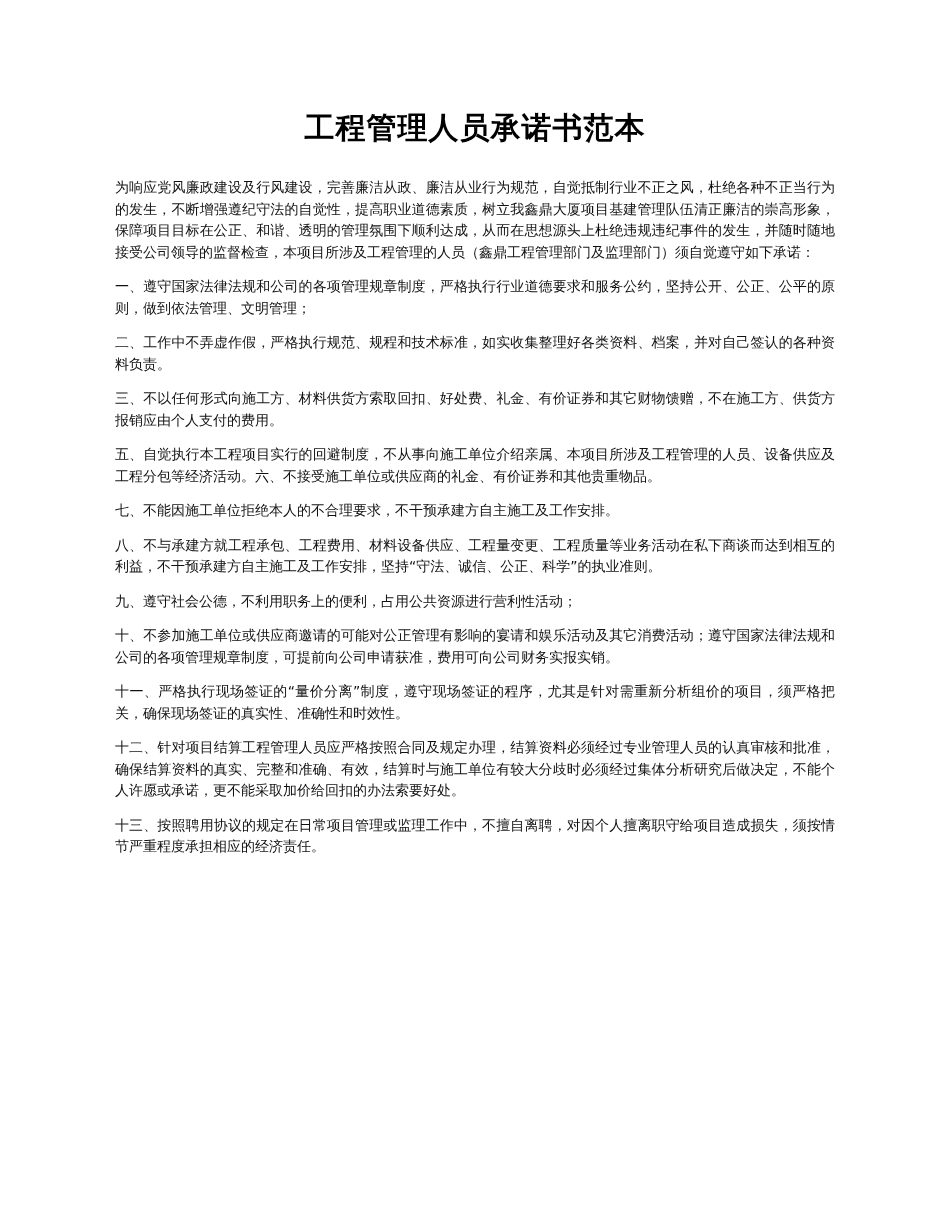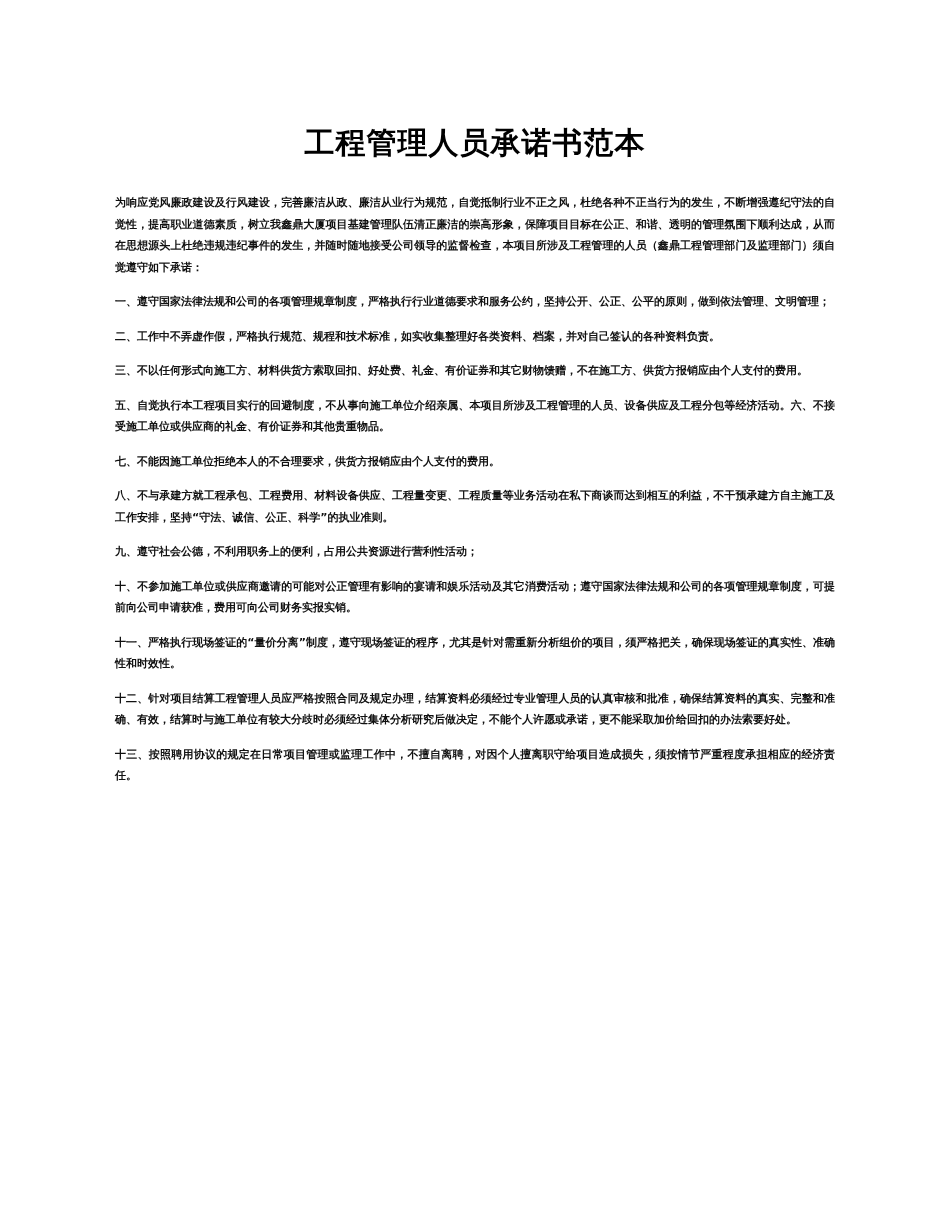--- a/index.html
+++ b/index.html
@@ -9,53 +9,51 @@
   }
   .doc-page {
     width: 950px;
     height: 872px;
     background: #ffffff;
     box-sizing: border-box;
     padding: 108px 115px 60px 115px;
     font-family: "DejaVu Sans", sans-serif;
     color: #111111;
     overflow: hidden;
-    margin-top: 15px;
   }
   .doc-title {
     font-family: "DejaVu Serif", serif;
     font-size: 30px;
     font-weight: bold;
     text-align: center;
     margin: 0 0 28px 0;
     color: #000000;
     letter-spacing: 1px;
   }
   .doc-body p {
-    font-size: 11px;
+    font-size: 14px;
     line-height: 21.5px;
     text-align: justify;
     text-justify: inter-ideograph;
     margin: 0 0 13px 0;
     word-break: break-all;
-    font-weight: bold;
   }
 </style>
 </head>
 <body>
 
 <div class="doc-page">
   <h1 class="doc-title">工程管理人员承诺书范本</h1>
   <div class="doc-body">
     <p>为响应党风廉政建设及行风建设，完善廉洁从政、廉洁从业行为规范，自觉抵制行业不正之风，杜绝各种不正当行为的发生，不断增强遵纪守法的自觉性，提高职业道德素质，树立我鑫鼎大厦项目基建管理队伍清正廉洁的崇高形象，保障项目目标在公正、和谐、透明的管理氛围下顺利达成，从而在思想源头上杜绝违规违纪事件的发生，并随时随地接受公司领导的监督检查，本项目所涉及工程管理的人员（鑫鼎工程管理部门及监理部门）须自觉遵守如下承诺：</p>
     <p>一、遵守国家法律法规和公司的各项管理规章制度，严格执行行业道德要求和服务公约，坚持公开、公正、公平的原则，做到依法管理、文明管理；</p>
     <p>二、工作中不弄虚作假，严格执行规范、规程和技术标准，如实收集整理好各类资料、档案，并对自己签认的各种资料负责。</p>
     <p>三、不以任何形式向施工方、材料供货方索取回扣、好处费、礼金、有价证券和其它财物馈赠，不在施工方、供货方报销应由个人支付的费用。</p>
     <p>五、自觉执行本工程项目实行的回避制度，不从事向施工单位介绍亲属、本项目所涉及工程管理的人员、设备供应及工程分包等经济活动。六、不接受施工单位或供应商的礼金、有价证券和其他贵重物品。</p>
-    <p>七、不能因施工单位拒绝本人的不合理要求，供货方报销应由个人支付的费用。</p>
+    <p>七、不能因施工单位拒绝本人的不合理要求，不干预承建方自主施工及工作安排。</p>
     <p>八、不与承建方就工程承包、工程费用、材料设备供应、工程量变更、工程质量等业务活动在私下商谈而达到相互的利益，不干预承建方自主施工及工作安排，坚持“守法、诚信、公正、科学”的执业准则。</p>
     <p>九、遵守社会公德，不利用职务上的便利，占用公共资源进行营利性活动；</p>
     <p>十、不参加施工单位或供应商邀请的可能对公正管理有影响的宴请和娱乐活动及其它消费活动；遵守国家法律法规和公司的各项管理规章制度，可提前向公司申请获准，费用可向公司财务实报实销。</p>
     <p>十一、严格执行现场签证的“量价分离”制度，遵守现场签证的程序，尤其是针对需重新分析组价的项目，须严格把关，确保现场签证的真实性、准确性和时效性。</p>
     <p>十二、针对项目结算工程管理人员应严格按照合同及规定办理，结算资料必须经过专业管理人员的认真审核和批准，确保结算资料的真实、完整和准确、有效，结算时与施工单位有较大分歧时必须经过集体分析研究后做决定，不能个人许愿或承诺，更不能采取加价给回扣的办法索要好处。</p>
     <p>十三、按照聘用协议的规定在日常项目管理或监理工作中，不擅自离聘，对因个人擅离职守给项目造成损失，须按情节严重程度承担相应的经济责任。</p>
   </div>
 </div>
 
 </body></html>

